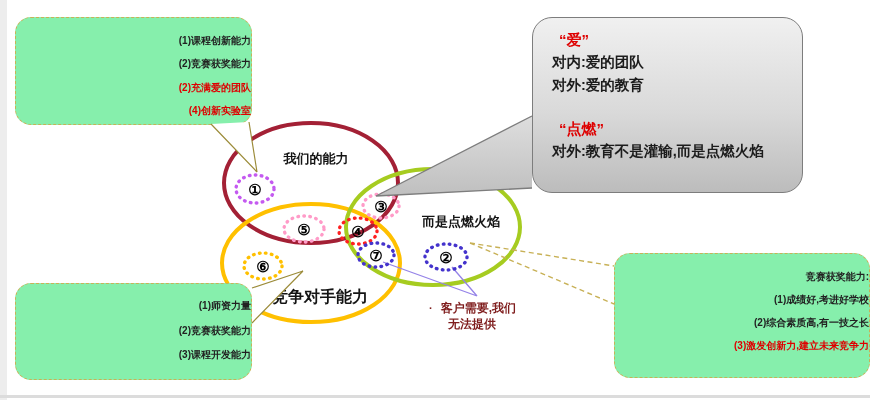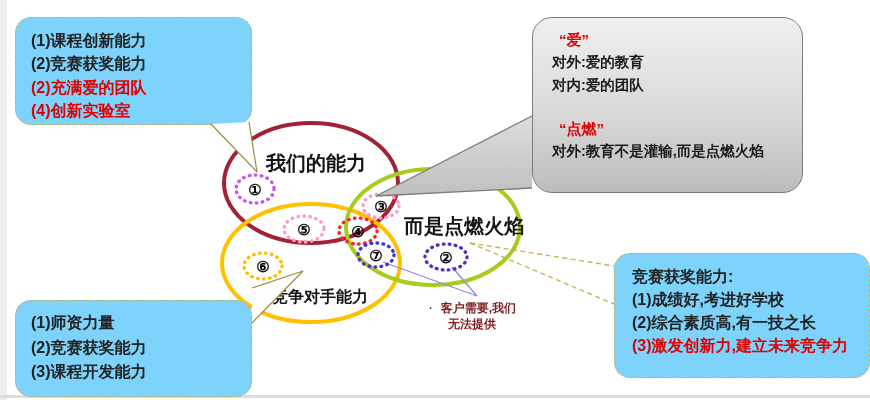--- a/index.html
+++ b/index.html
@@ -8,48 +8,48 @@
     font-family:"Liberation Sans", sans-serif; overflow:hidden;
   }
   .edge-left { position:absolute; left:0; top:0; width:7px; height:400px; background:#ededed; }
   .edge-bottom { position:absolute; left:0; top:395px; width:870px; height:3px; background:#dcdcdc; }
 
   svg.layer { position:absolute; left:0; top:0; }
   .base { z-index:1; }
   .overlay { z-index:3; pointer-events:none; }
 
   .co {
-    position:absolute; box-sizing:border-box; background:#7dd3fc;
+    position:absolute; box-sizing:border-box; background:#86efac;
     border:1.6px dashed #c8b157; border-radius:16px; z-index:2;
-    color:#222222; font-size:16px; font-weight:600;
+    color:#222222; font-size:10px; font-weight:600;text-align:right;
   }
   .co .ln { white-space:nowrap; }
   .red { color:#de0000; font-weight:700; }
 
   .co-tl { left:15px; top:17px; width:237px; height:108px; padding:11px 0 0 15px; }
   .co-tl .ln { line-height:23.4px; }
 
-  .co-bl { left:15px; top:300px; width:237px; height:97px; padding:10px 0 0 15px; }
+  .co-bl { left:15px; top:283px; width:237px; height:97px; padding:10px 0 0 15px; }
   .co-bl .ln { line-height:24.6px; }
 
   .co-r  { left:614px; top:253px; width:256px; height:125px; padding:12px 0 0 17px; }
   .co-r .ln { line-height:22.9px; }
 
   .gbox {
     position:absolute; left:532px; top:17px; width:271px; height:176px;
     box-sizing:border-box; z-index:2; border:1.5px solid #7d7d7d; border-radius:20px;
     background:linear-gradient(180deg,#f0f0f0 0%, #d9d9d9 55%, #bcbcbc 100%);
     padding:10px 8px 0 19px; color:#1c1c1c; font-size:14.5px; font-weight:600;
   }
   .gbox .ln { line-height:23px; white-space:nowrap; }
   .gbox .h  { font-size:15px; padding-left:7px; }
   .gbox .gap { height:20px; }
 
   .vlabel {
-    position:absolute; z-index:2; color:#141414; font-weight:700; font-size:20px;
+    position:absolute; z-index:2; color:#141414; font-weight:700; font-size:13px;
     text-align:center; white-space:nowrap;
   }
   .vl-our  { left:260px; top:150px; width:112px; }
   .vl-cust { left:404px; top:213px; width:114px; }
   .vl-comp { left:258px; top:287px; width:124px; font-size:16px; }
 
   .marker {
     position:absolute; z-index:2; transform:translate(-50%,-50%);
     font-size:15px; font-weight:600; color:#000;
   }
@@ -100,22 +100,22 @@
 
   <div class="co co-r">
     <div class="ln">竞赛获奖能力:</div>
     <div class="ln">(1)成绩好,考进好学校</div>
     <div class="ln">(2)综合素质高,有一技之长</div>
     <div class="ln red">(3)激发创新力,建立未来竞争力</div>
   </div>
 
   <div class="gbox">
     <div class="ln h red">“爱”</div>
+    <div class="ln">对内:爱的团队</div>
     <div class="ln">对外:爱的教育</div>
-    <div class="ln">对内:爱的团队</div>
     <div class="gap"></div>
     <div class="ln h red">“点燃”</div>
     <div class="ln">对外:教育不是灌输,而是点燃火焰</div>
   </div>
 
   <div class="vlabel vl-our">我们的能力</div>
   <div class="vlabel vl-cust">而是点燃火焰</div>
   <div class="vlabel vl-comp">竞争对手能力</div>
 
   <span class="marker" style="left:255px; top:190px;">①</span>

